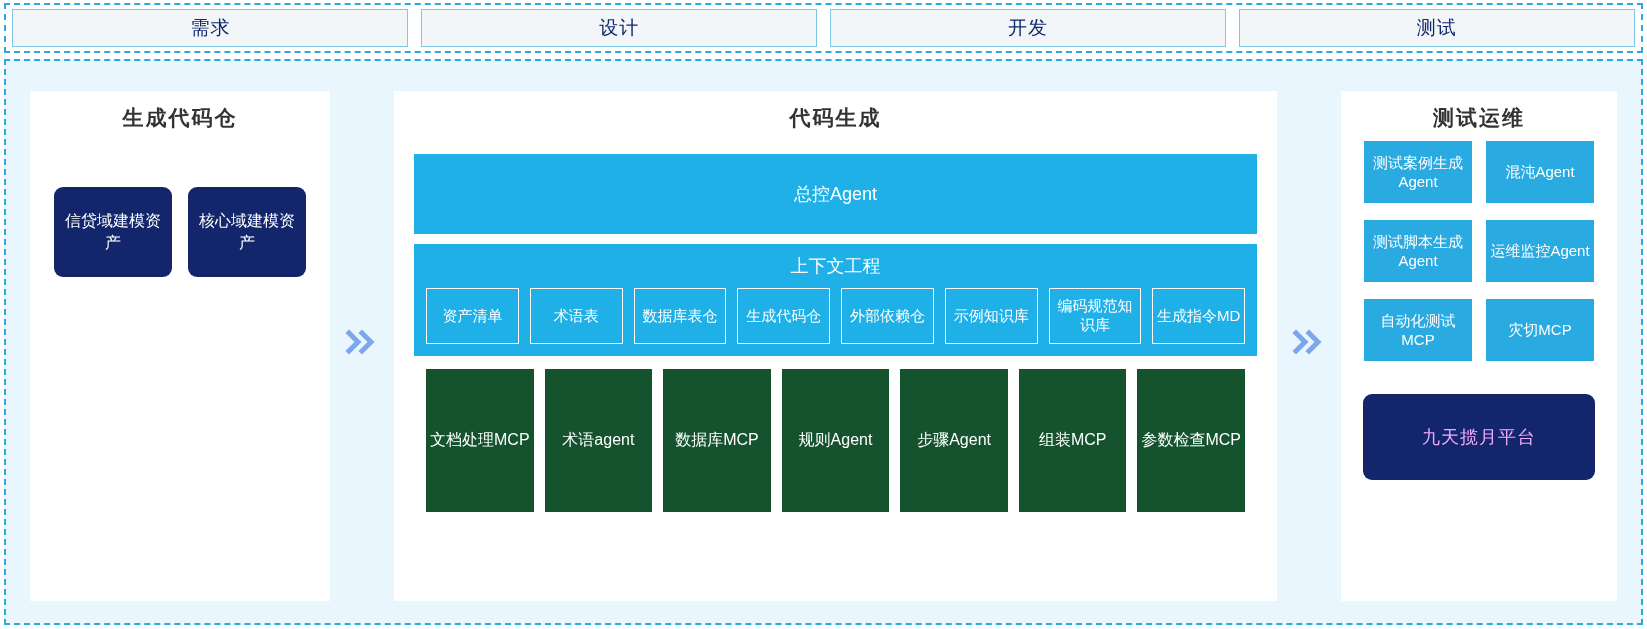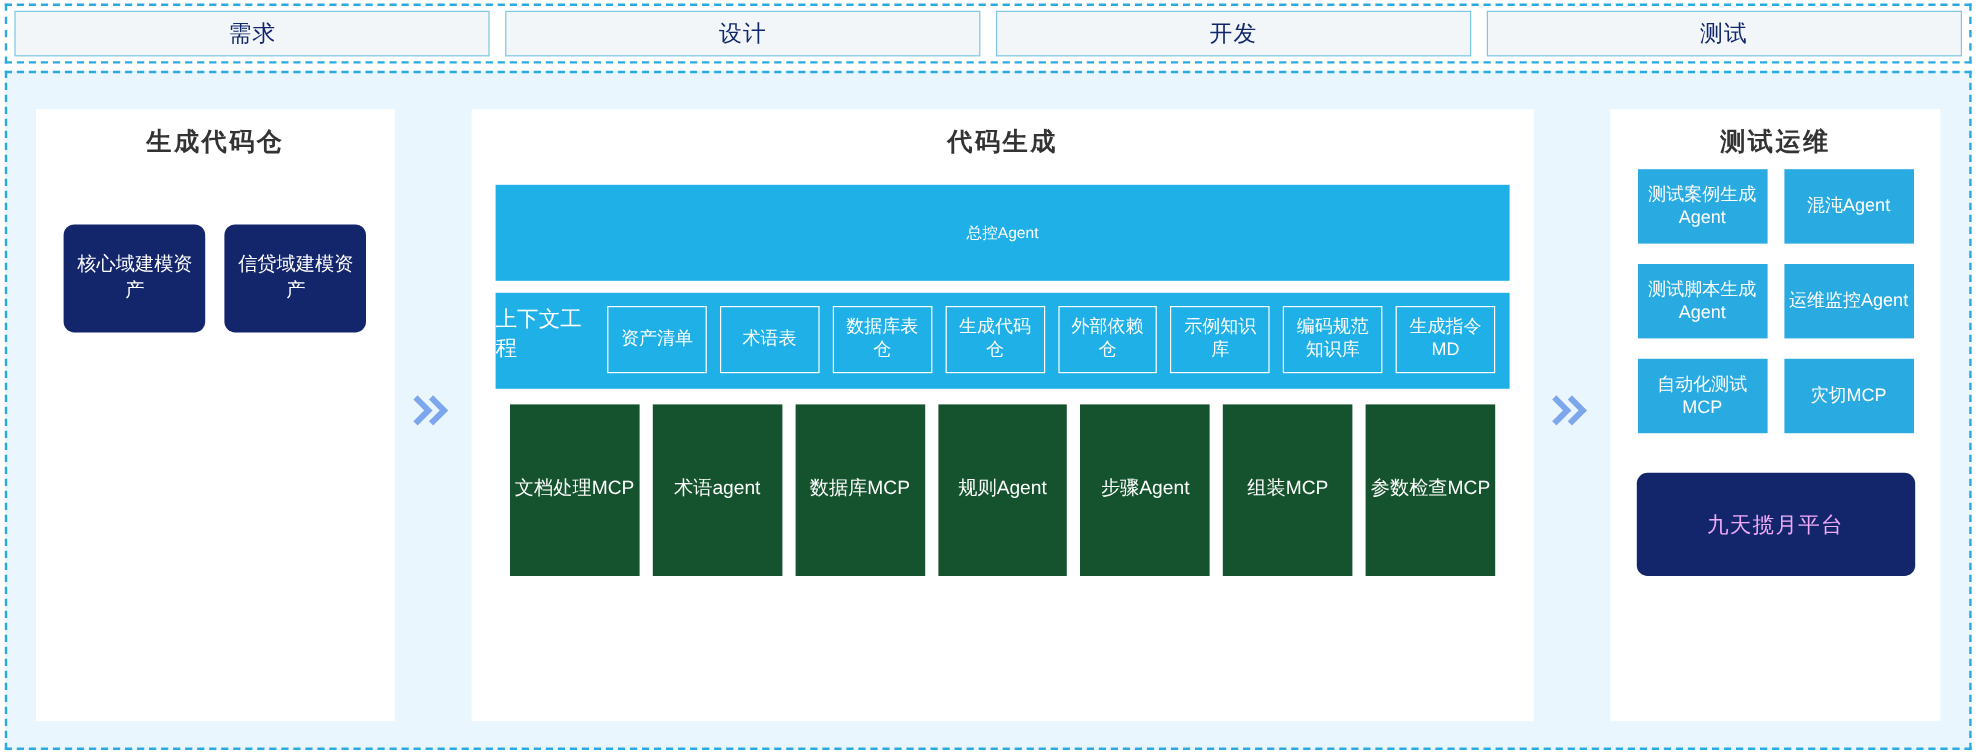--- a/index.html
+++ b/index.html
@@ -149,30 +149,30 @@
 
   .master-bar {
     margin-top: 22px;
     width: 100%;
     height: 80px;
     background: #1fb0e8;
     color: #ffffff;
     display: flex;
     align-items: center;
     justify-content: center;
-    font-size: 13px;
+    font-size: 18px;
   }
 
   .ctx-block {
     margin-top: 10px;
     width: 100%;
     background: #1fb0e8;
     padding: 10px 0 12px 0;
     display: flex;
-    flex-direction: row;
+    flex-direction: column;
     align-items: center;
   }
   .ctx-title {
     color: #ffffff;
     font-size: 18px;
     margin-bottom: 10px;
   }
   .ctx-items {
     display: flex;
     gap: 11px;
@@ -267,22 +267,22 @@
       <div class="stage-box">测试</div>
     </div>
   </div>
 
   <div class="main-area">
 
     <div class="panel panel-left">
       <div class="panel-title">生成代码仓</div>
 
       <div class="left-dark-row">
+        <div class="dark-box">信贷域建模资产</div>
         <div class="dark-box">核心域建模资产</div>
-        <div class="dark-box">信贷域建模资产</div>
       </div>
 
     </div>
 
     <div class="arrow-col">
       <svg class="chev" viewBox="0 0 34 34">
         <path d="M4 8 L13 17 L4 26" fill="none" stroke="#7da7ec" stroke-width="5" stroke-linecap="square" stroke-linejoin="miter"></path>
         <path d="M17 8 L26 17 L17 26" fill="none" stroke="#7da7ec" stroke-width="5" stroke-linecap="square" stroke-linejoin="miter"></path>
       </svg>
     </div>

